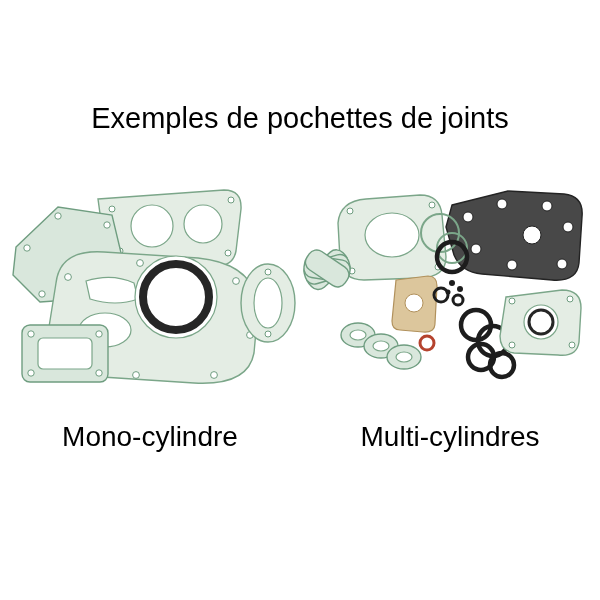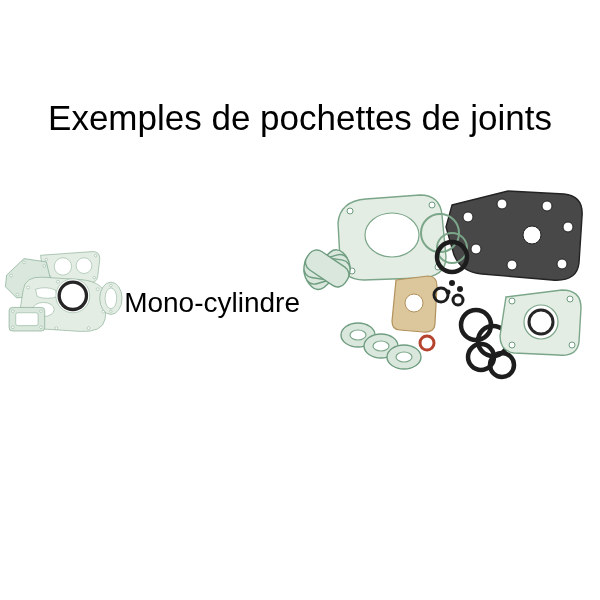--- a/index.html
+++ b/index.html
@@ -12,38 +12,38 @@
     color: #000000;
     overflow: hidden;
   }
   .title {
     position: absolute;
     top: 100px;
     left: 0;
     width: 600px;
     margin: 0;
     text-align: center;
-    font-size: 35px;
+    font-size: 29px;
     font-weight: 400;
     line-height: 36px;
     color: #000000;
   }
   .figures {
     position: absolute;
     top: 185px;
     left: 0;
     width: 600px;
     display: flex;
     flex-direction: row;
   }
   figure {
     margin: 0;
     width: 300px;
     display: flex;
-    flex-direction: row;
+    flex-direction: column;
     align-items: center;
   }
   figure svg { width: 300px; height: 220px; display: block; }
   figcaption {
     margin-top: 16px;
     font-size: 28px;
     font-weight: 400;
     color: #000000;
     text-align: center;
     white-space: nowrap;
@@ -193,16 +193,17 @@
         <g>
           <path class="gf" d="M206 112 L262 105 Q281 105 281 123 L279 157 Q277 172 258 170 L214 168 Q200 166 200 151 Z"></path>
           <circle class="gh" cx="241" cy="137" r="17"></circle>
           <circle class="ring-thin" cx="241" cy="137" r="12"></circle>
           <circle class="bh" cx="212" cy="116" r="3"></circle>
           <circle class="bh" cx="270" cy="114" r="3"></circle>
           <circle class="bh" cx="272" cy="160" r="3"></circle>
           <circle class="bh" cx="212" cy="160" r="3"></circle>
         </g>
       </svg>
+      <figcaption>Multi-cylindres</figcaption>
     </figure>
 
   </div>
 </div>
 
 </body></html>

